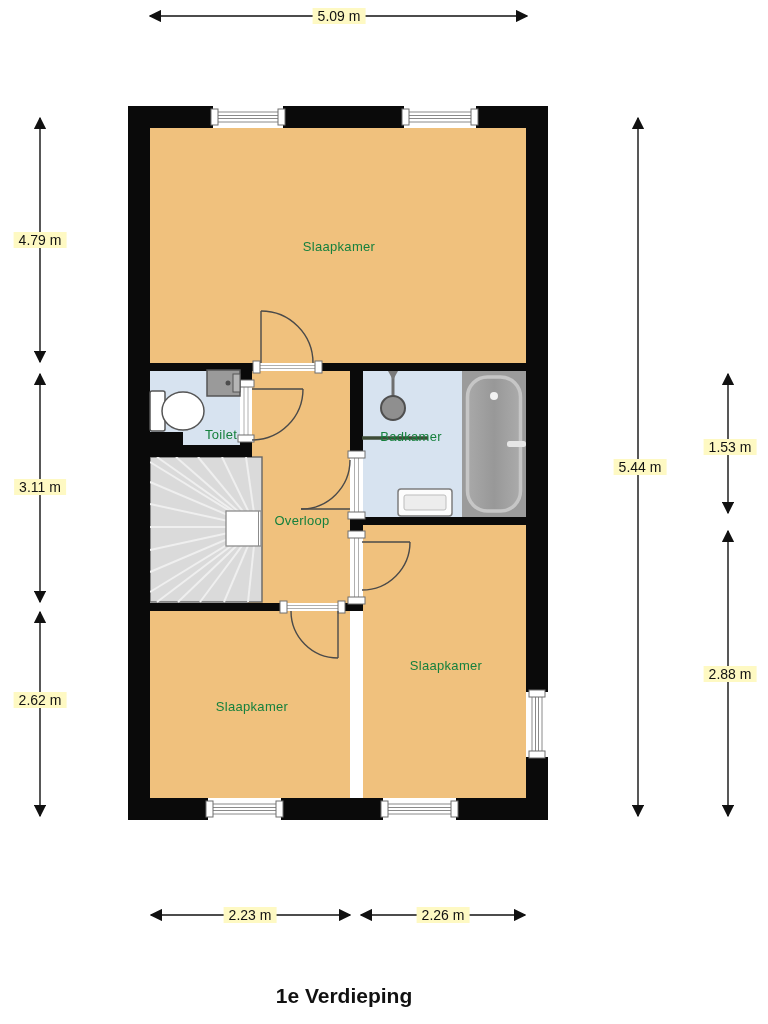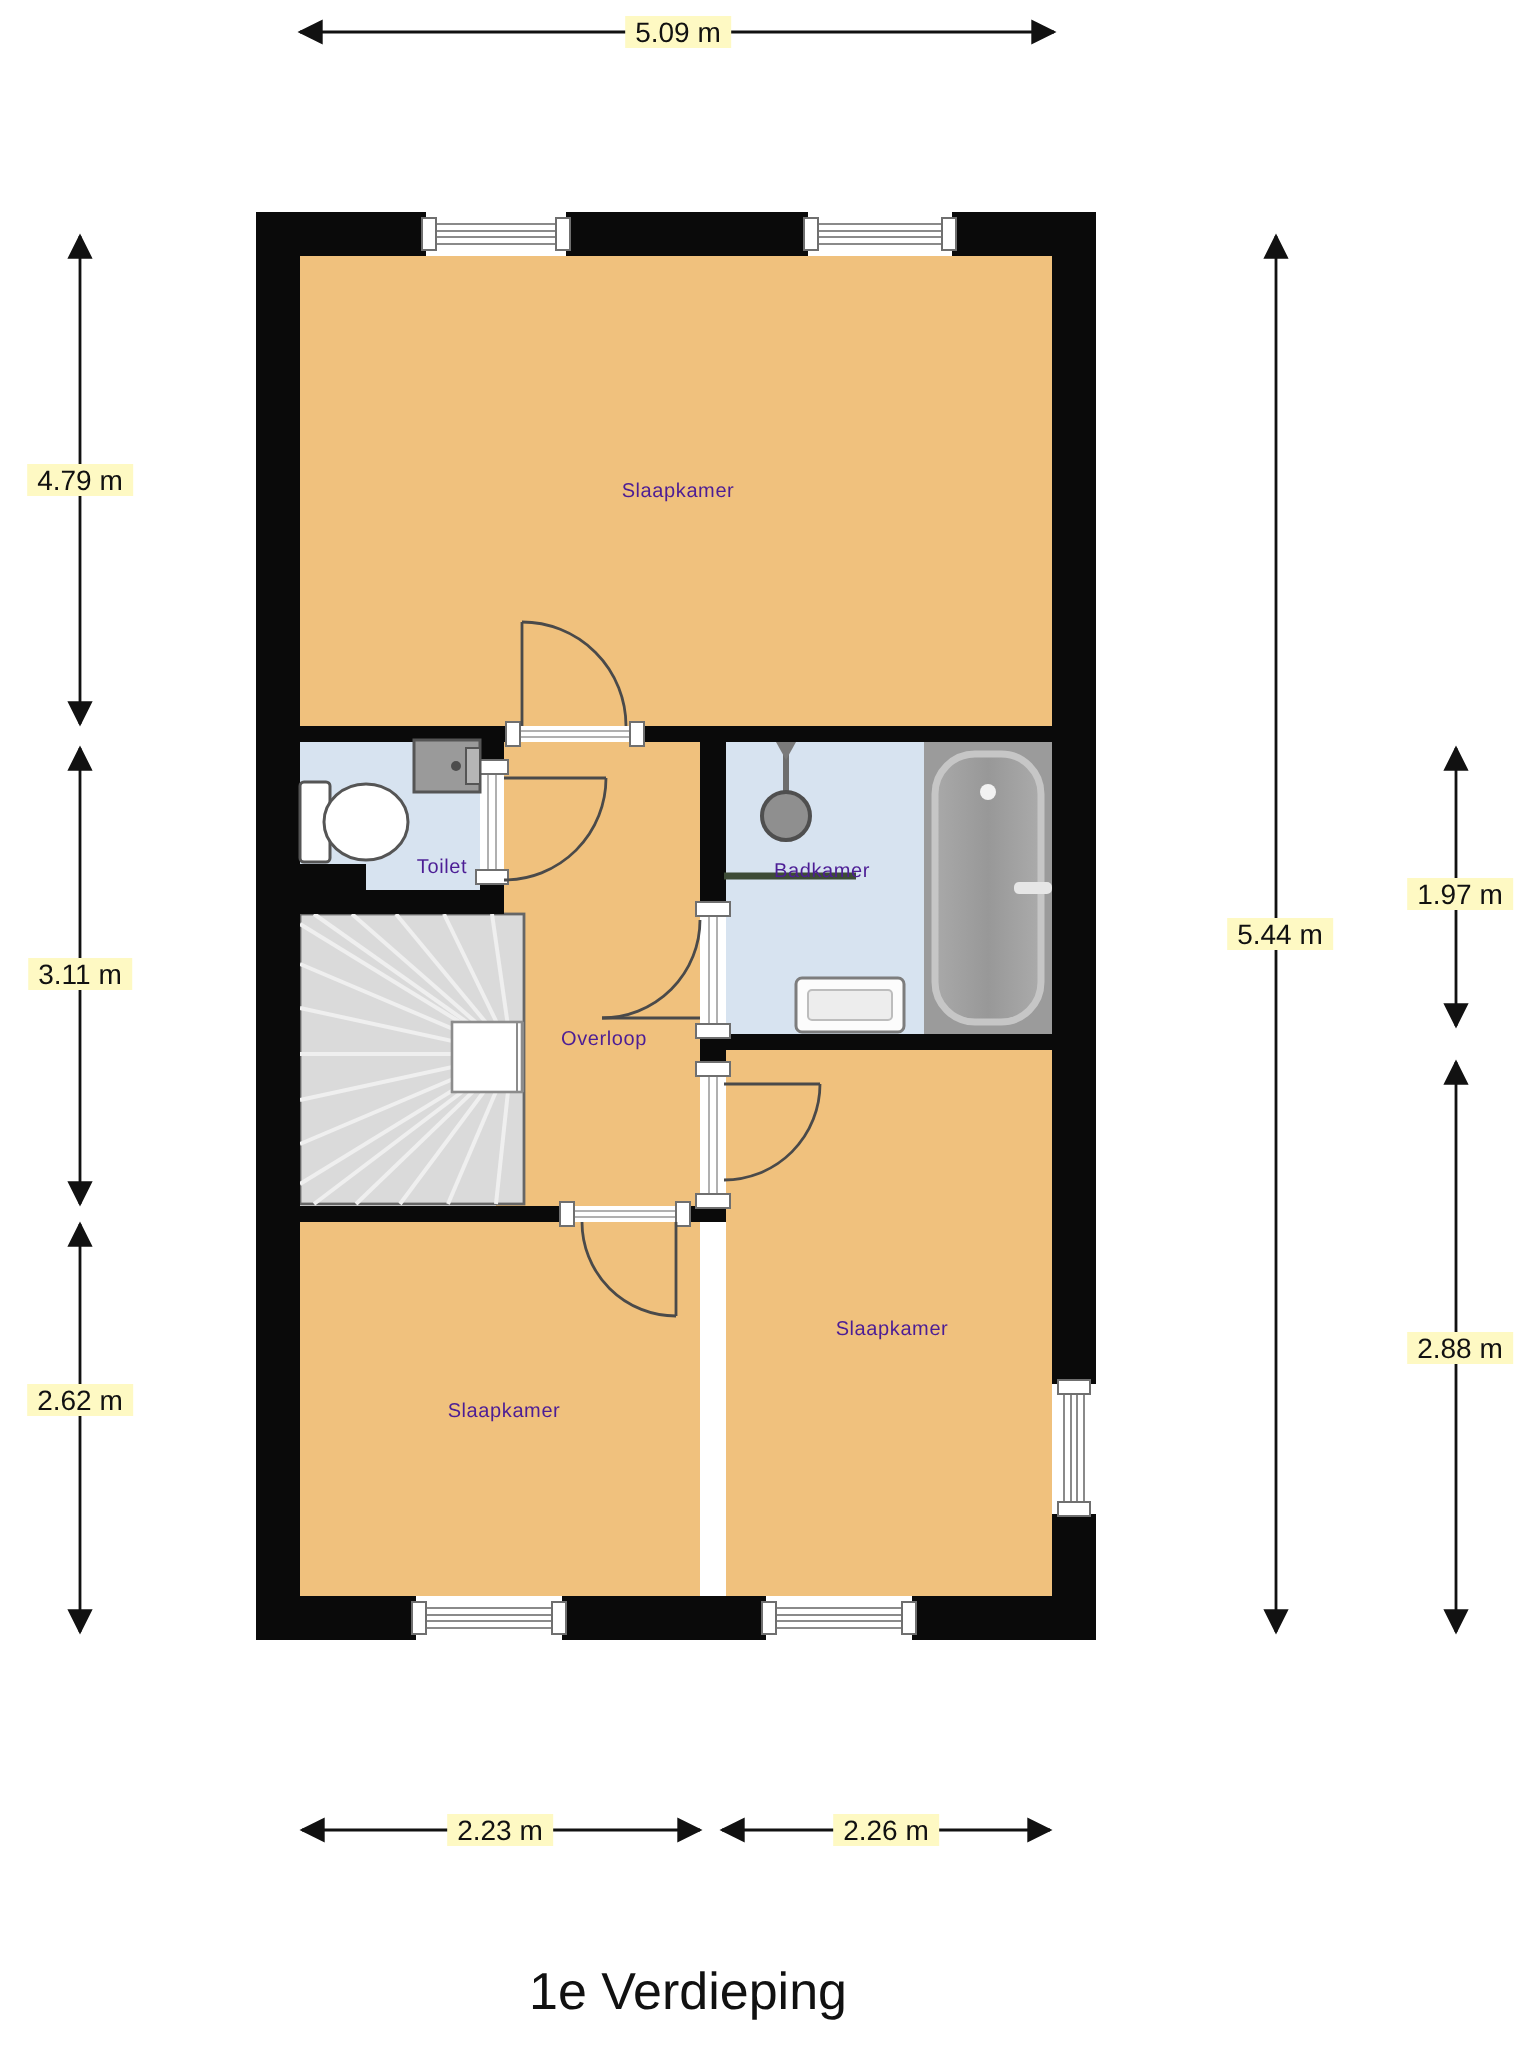--- a/index.html
+++ b/index.html
@@ -1,24 +1,24 @@
 <!DOCTYPE html>
 <html style="--c-room: #F0C17D; --c-wet: #D7E3F0; --c-wall: #0A0A0A; --c-stairs: #DADADA; --c-tub_panel: #9B9B9B; --c-divider: #3D4B36;"><head>
 <meta charset="utf-8">
 <style>
   html,body{margin:0;padding:0;background:#fff;}
   .canvas{position:relative;width:768px;height:1024px;background:#ffffff;
           font-family:"Liberation Sans","DejaVu Sans",sans-serif;overflow:hidden;}
   svg{position:absolute;left:0;top:0;}
-  .room-label{position:absolute;transform:translate(-50%,-50%);font-size:10px;color:#4c1d95;
+  .room-label{position:absolute;transform:translate(-50%,-50%);font-size:13px;color:#15803d;
               letter-spacing:.3px;white-space:nowrap;}
   .dim-label{position:absolute;transform:translate(-50%,-50%);font-size:14px;color:#111;
              background:#fef9c3;padding:0 5px;white-space:nowrap;}
-  .plan-title{position:absolute;transform:translate(-50%,-50%);font-size:26px;color:#111;
-              white-space:nowrap;}
+  .plan-title{position:absolute;transform:translate(-50%,-50%);font-size:21px;color:#111;
+              white-space:nowrap;font-weight:bold;}
   .wall{fill:var(--c-wall,#0a0a0a);}
   .win-band{fill:#fff;stroke:#8a8a8a;stroke-width:1;}
   .win-line{stroke:#8a8a8a;stroke-width:1;}
   .jamb{fill:#fff;stroke:#6f6f6f;stroke-width:1;}
   .thresh{fill:#fff;}
   .thresh-line{stroke:#b0b0b0;stroke-width:1;}
   .door{stroke:#4a4a4a;stroke-width:1.4;fill:none;}
   .dim{stroke:#111;stroke-width:1.4;}
   .fix{stroke:#555;stroke-width:1.5;fill:#fff;}
 </style>
@@ -238,19 +238,19 @@
   <div class="room-label" style="left:302px;top:520px">Overloop</div>
   <div class="room-label" style="left:411px;top:436px">Badkamer</div>
   <div class="room-label" style="left:252px;top:706px">Slaapkamer</div>
   <div class="room-label" style="left:446px;top:665px">Slaapkamer</div>
 
   <div class="dim-label" style="left:339px;top:16px">5.09 m</div>
   <div class="dim-label" style="left:40px;top:240px">4.79 m</div>
   <div class="dim-label" style="left:40px;top:487px">3.11 m</div>
   <div class="dim-label" style="left:40px;top:700px">2.62 m</div>
   <div class="dim-label" style="left:640px;top:467px">5.44 m</div>
-  <div class="dim-label" style="left:730px;top:447px">1.97 m</div>
+  <div class="dim-label" style="left:730px;top:447px">1.53 m</div>
   <div class="dim-label" style="left:730px;top:674px">2.88 m</div>
   <div class="dim-label" style="left:250px;top:915px">2.23 m</div>
   <div class="dim-label" style="left:443px;top:915px">2.26 m</div>
 
   <div class="plan-title" style="left:344px;top:996px">1e Verdieping</div>
 </div>
 
 </body></html>

